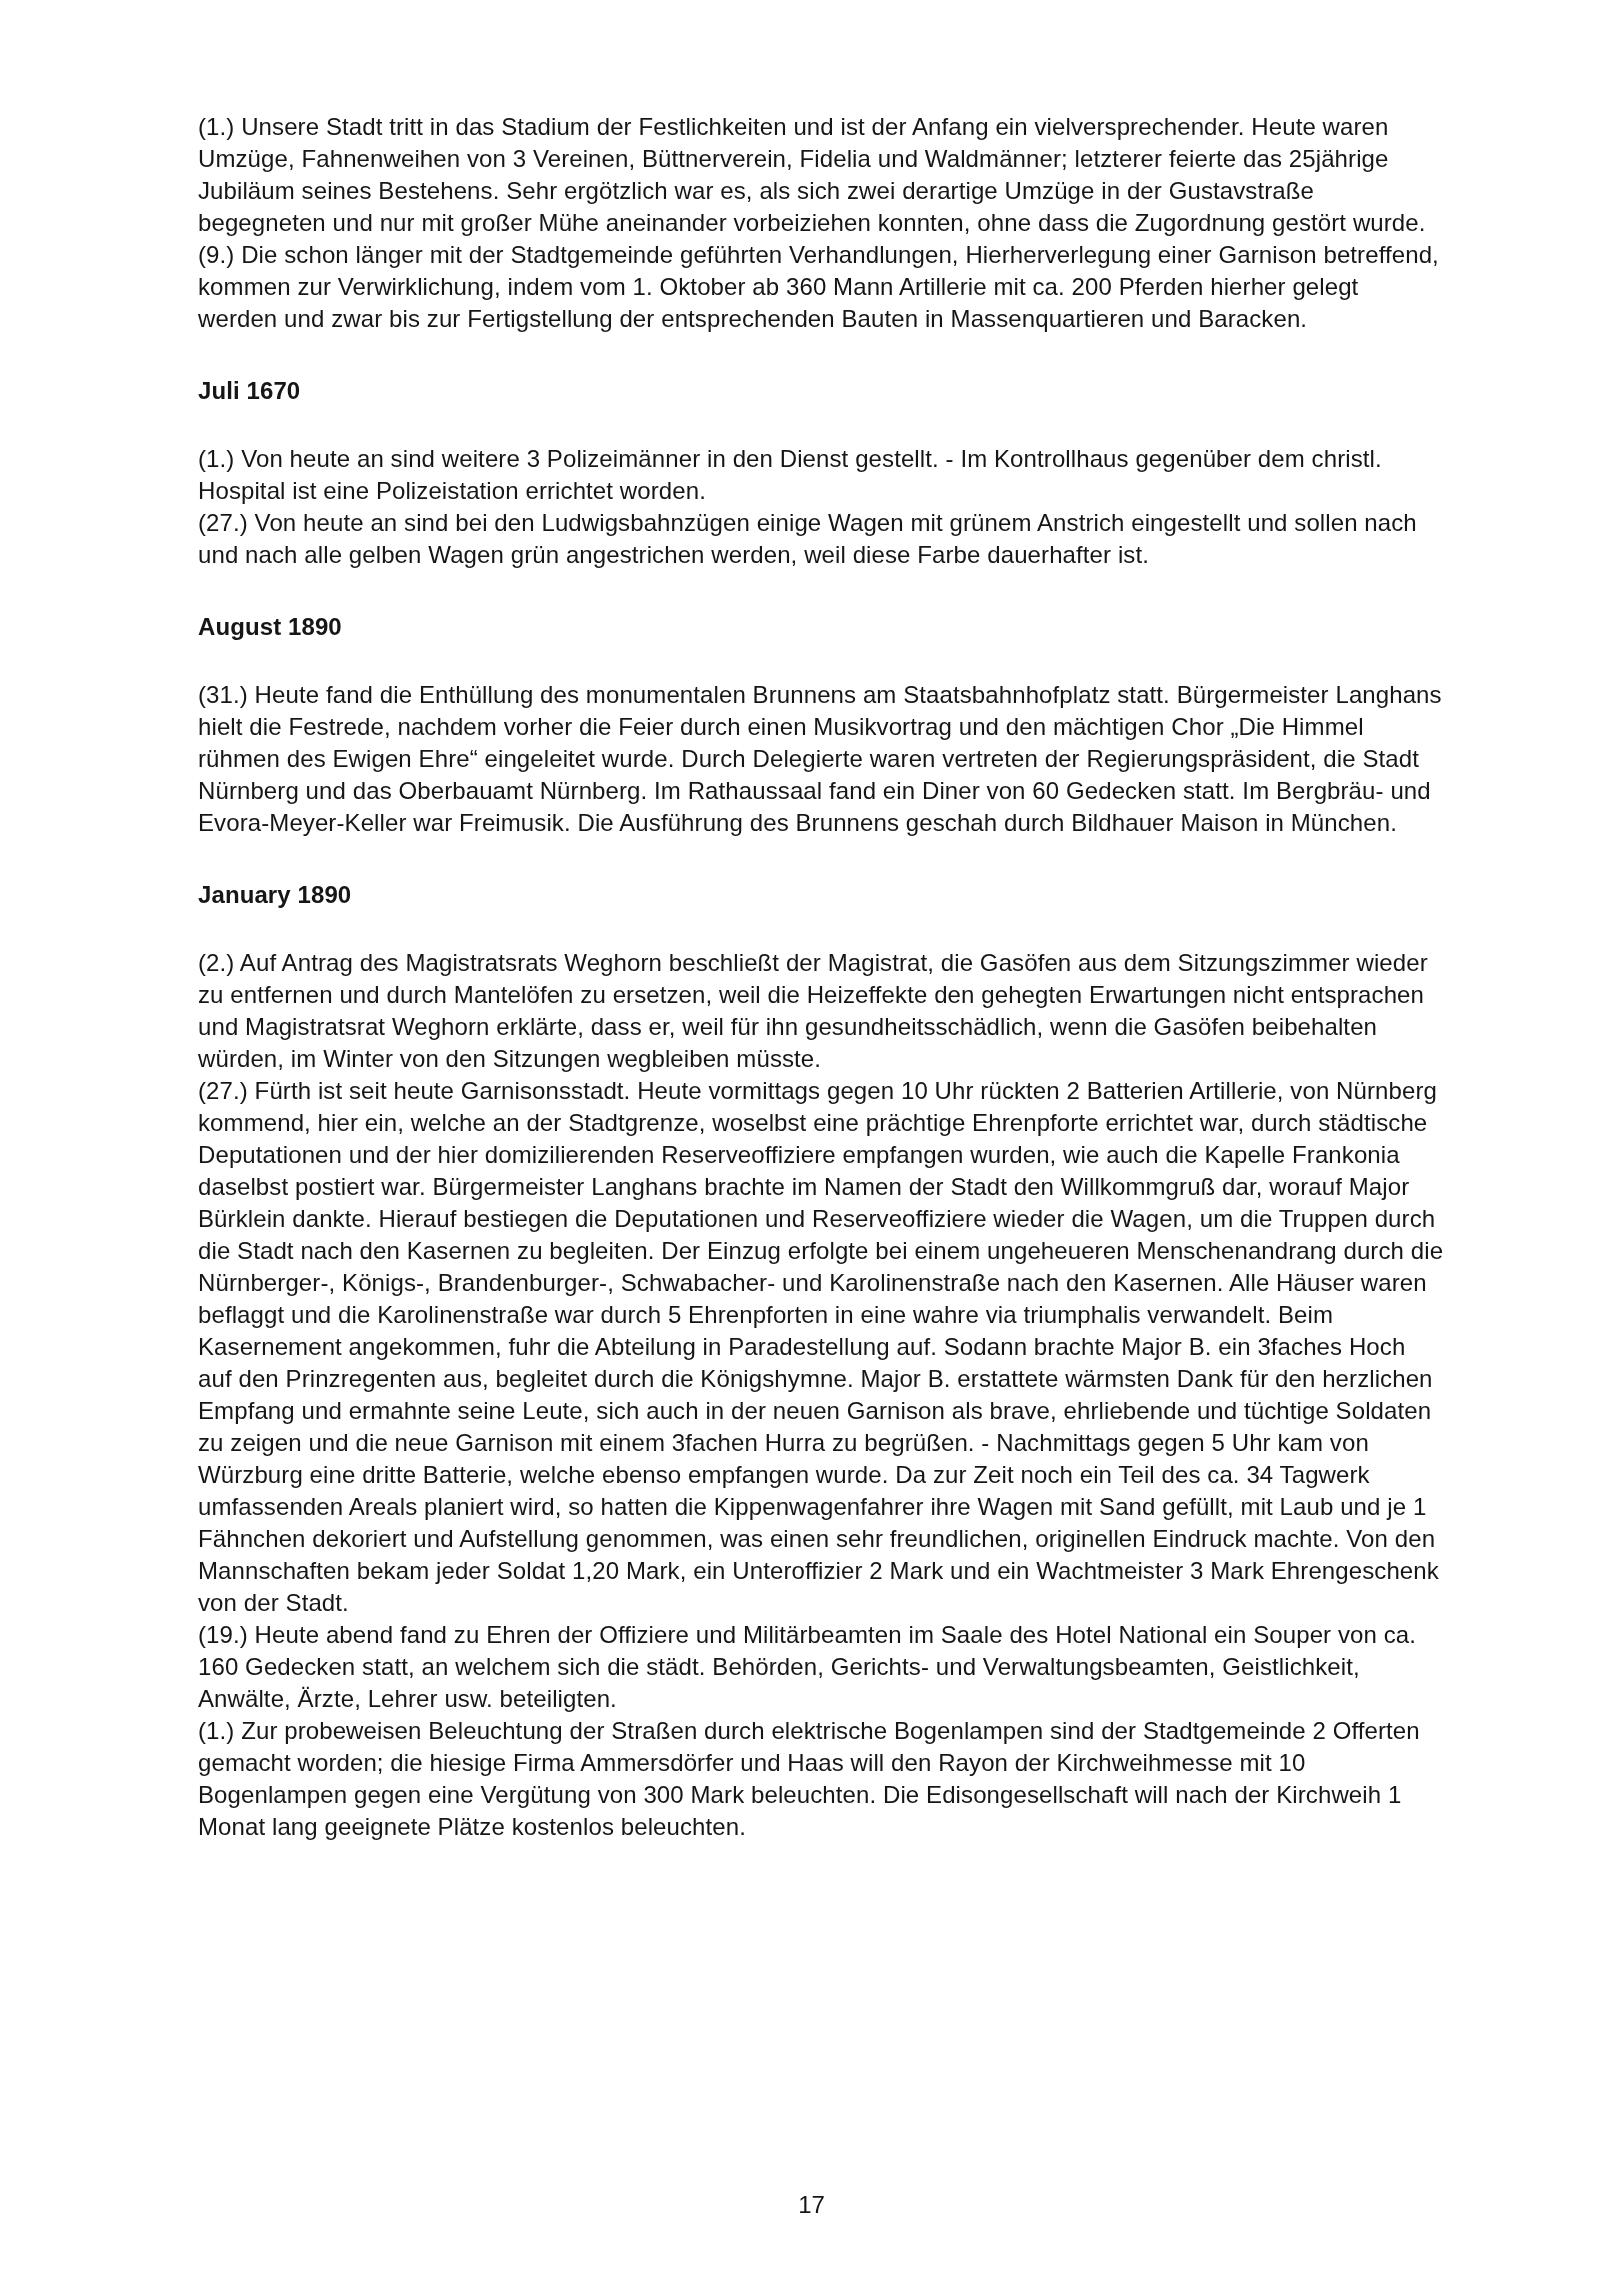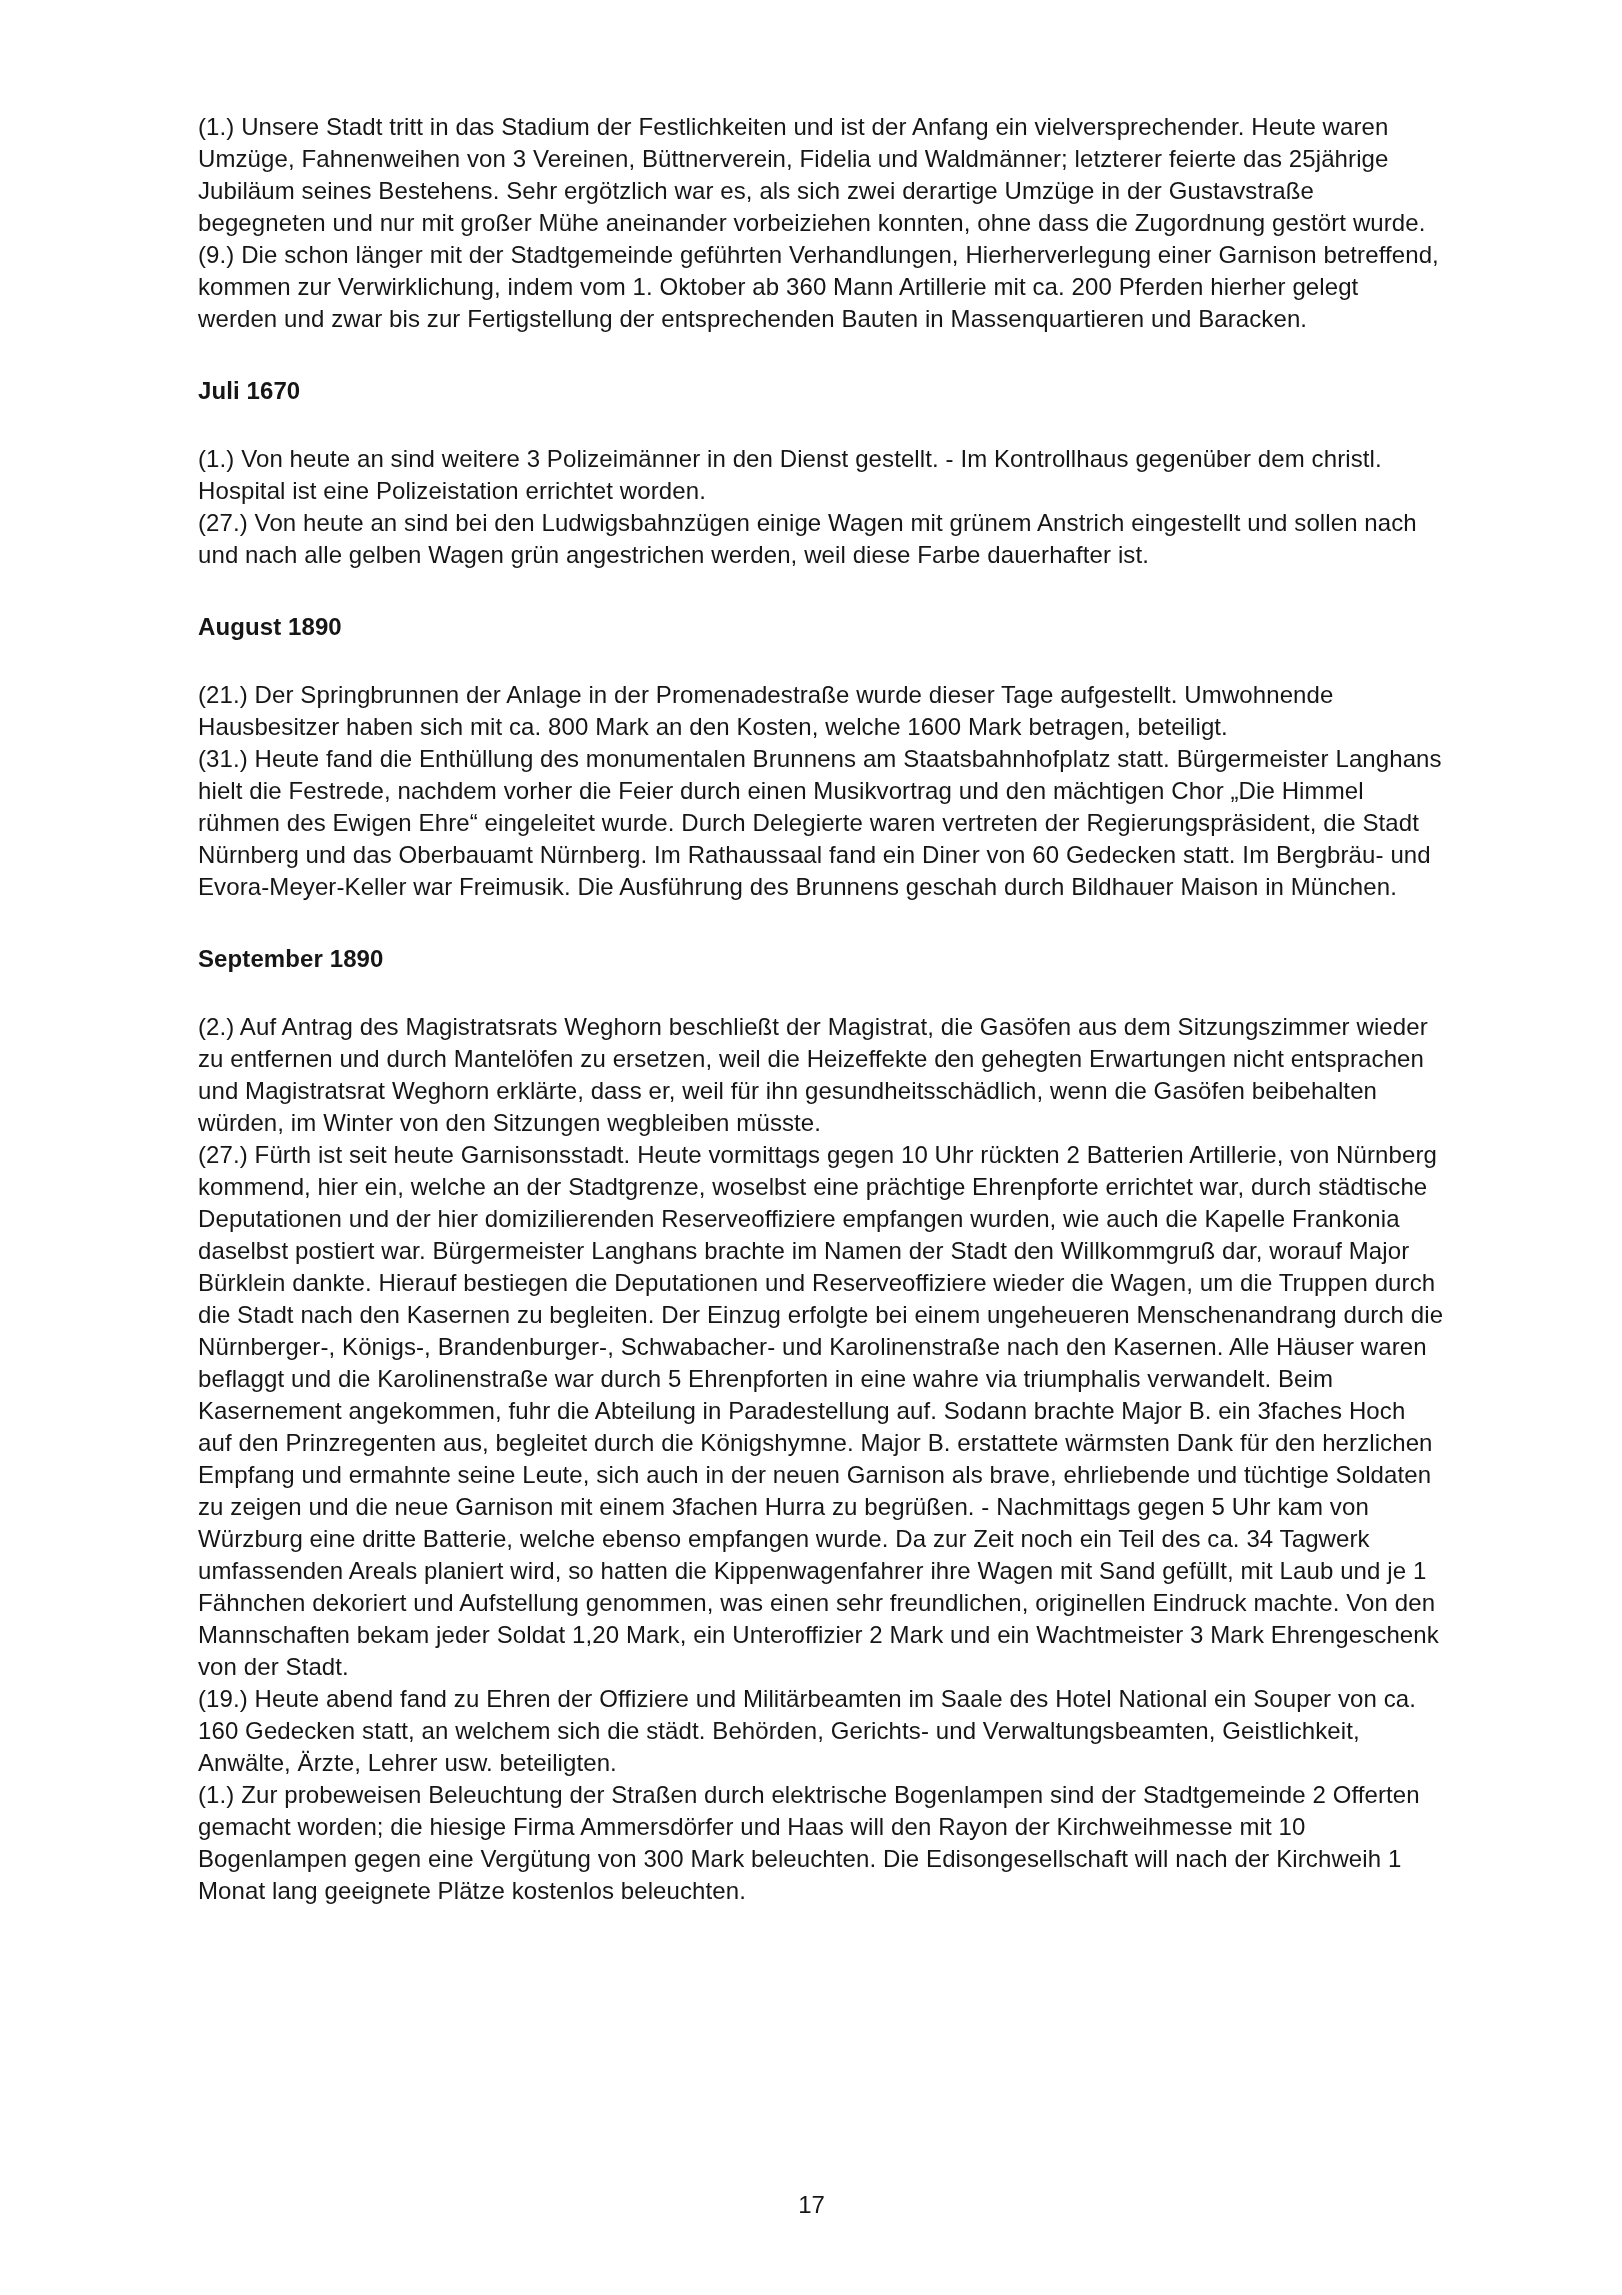--- a/index.html
+++ b/index.html
@@ -53,23 +53,22 @@
 <body>
 
 <div class="page">
   <main class="content" id="content">
       <p class="entry">(1.) Unsere Stadt tritt in das Stadium der Festlichkeiten und ist der Anfang ein vielversprechender. Heute waren Umzüge, Fahnenweihen von 3 Vereinen, Büttnerverein, Fidelia und Waldmänner; letzterer feierte das 25jährige Jubiläum seines Bestehens. Sehr ergötzlich war es, als sich zwei derartige Umzüge in der Gustavstraße begegneten und nur mit großer Mühe aneinander vorbeiziehen konnten, ohne dass die Zugordnung gestört wurde.</p>
       <p class="entry">(9.) Die schon länger mit der Stadtgemeinde geführten Verhandlungen, Hierherverlegung einer Garnison betreffend, kommen zur Verwirklichung, indem vom 1. Oktober ab 360 Mann Artillerie mit ca. 200 Pferden hierher gelegt werden und zwar bis zur Fertigstellung der entsprechenden Bauten in Massenquartieren und Baracken.</p>
       <h2 class="section-heading">Juli 1670</h2>
       <p class="entry">(1.) Von heute an sind weitere 3 Polizeimänner in den Dienst gestellt. - Im Kontrollhaus gegenüber dem christl. Hospital ist eine Polizeistation errichtet worden.</p>
       <p class="entry">(27.) Von heute an sind bei den Ludwigsbahnzügen einige Wagen mit grünem Anstrich eingestellt und sollen nach und nach alle gelben Wagen grün angestrichen werden, weil diese Farbe dauerhafter ist.</p>
       <h2 class="section-heading">August 1890</h2>
-      <p class="entry">(21.) Der Springbrunnen der Anlage in der Promenadestraße wurde dieser Tage aufgestellt. Umwohnende Hausbesitzer haben sich mit ca. 800 Mark an den Kosten, welche 1600 Mark betragen, beteiligt.</p>
       <p class="entry">(31.) Heute fand die Enthüllung des monumentalen Brunnens am Staatsbahnhofplatz statt. Bürgermeister Langhans hielt die Festrede, nachdem vorher die Feier durch einen Musikvortrag und den mächtigen Chor „Die Himmel rühmen des Ewigen Ehre“ eingeleitet wurde. Durch Delegierte waren vertreten der Regierungspräsident, die Stadt Nürnberg und das Oberbauamt Nürnberg. Im Rathaussaal fand ein Diner von 60 Gedecken statt. Im Bergbräu- und Evora-Meyer-Keller war Freimusik. Die Ausführung des Brunnens geschah durch Bildhauer Maison in München.</p>
-      <h2 class="section-heading">September 1890</h2>
+      <h2 class="section-heading">January 1890</h2>
       <p class="entry">(2.) Auf Antrag des Magistratsrats Weghorn beschließt der Magistrat, die Gasöfen aus dem Sitzungszimmer wieder zu entfernen und durch Mantelöfen zu ersetzen, weil die Heizeffekte den gehegten Erwartungen nicht entsprachen und Magistratsrat Weghorn erklärte, dass er, weil für ihn gesundheitsschädlich, wenn die Gasöfen beibehalten würden, im Winter von den Sitzungen wegbleiben müsste.</p>
       <p class="entry">(27.) Fürth ist seit heute Garnisonsstadt. Heute vormittags gegen 10 Uhr rückten 2 Batterien Artillerie, von Nürnberg kommend, hier ein, welche an der Stadtgrenze, woselbst eine prächtige Ehrenpforte errichtet war, durch städtische Deputationen und der hier domizilierenden Reserveoffiziere empfangen wurden, wie auch die Kapelle Frankonia daselbst postiert war. Bürgermeister Langhans brachte im Namen der Stadt den Willkommgruß dar, worauf Major Bürklein dankte. Hierauf bestiegen die Deputationen und Reserveoffiziere wieder die Wagen, um die Truppen durch die Stadt nach den Kasernen zu begleiten. Der Einzug erfolgte bei einem ungeheueren Menschenandrang durch die Nürnberger-, Königs-, Brandenburger-, Schwabacher- und Karolinenstraße nach den Kasernen. Alle Häuser waren beflaggt und die Karolinenstraße war durch 5 Ehrenpforten in eine wahre via triumphalis verwandelt. Beim Kasernement angekommen, fuhr die Abteilung in Paradestellung auf. Sodann brachte Major B. ein 3faches Hoch auf den Prinzregenten aus, begleitet durch die Königshymne. Major B. erstattete wärmsten Dank für den herzlichen Empfang und ermahnte seine Leute, sich auch in der neuen Garnison als brave, ehrliebende und tüchtige Soldaten zu zeigen und die neue Garnison mit einem 3fachen Hurra zu begrüßen. - Nachmittags gegen 5 Uhr kam von Würzburg eine dritte Batterie, welche ebenso empfangen wurde. Da zur Zeit noch ein Teil des ca. 34 Tagwerk umfassenden Areals planiert wird, so hatten die Kippenwagenfahrer ihre Wagen mit Sand gefüllt, mit Laub und je 1 Fähnchen dekoriert und Aufstellung genommen, was einen sehr freundlichen, originellen Eindruck machte. Von den Mannschaften bekam jeder Soldat 1,20 Mark, ein Unteroffizier 2 Mark und ein Wachtmeister 3 Mark Ehrengeschenk von der Stadt.</p>
       <p class="entry">(19.) Heute abend fand zu Ehren der Offiziere und Militärbeamten im Saale des Hotel National ein Souper von ca. 160 Gedecken statt, an welchem sich die städt. Behörden, Gerichts- und Verwaltungsbeamten, Geistlichkeit, Anwälte, Ärzte, Lehrer usw. beteiligten.</p>
       <p class="entry">(1.) Zur probeweisen Beleuchtung der Straßen durch elektrische Bogenlampen sind der Stadtgemeinde 2 Offerten gemacht worden; die hiesige Firma Ammersdörfer und Haas will den Rayon der Kirchweihmesse mit 10 Bogenlampen gegen eine Vergütung von 300 Mark beleuchten. Die Edisongesellschaft will nach der Kirchweih 1 Monat lang geeignete Plätze kostenlos beleuchten.</p>
     </main>
   <div class="page-number">17</div>
 </div>
 
 
 </body></html>

